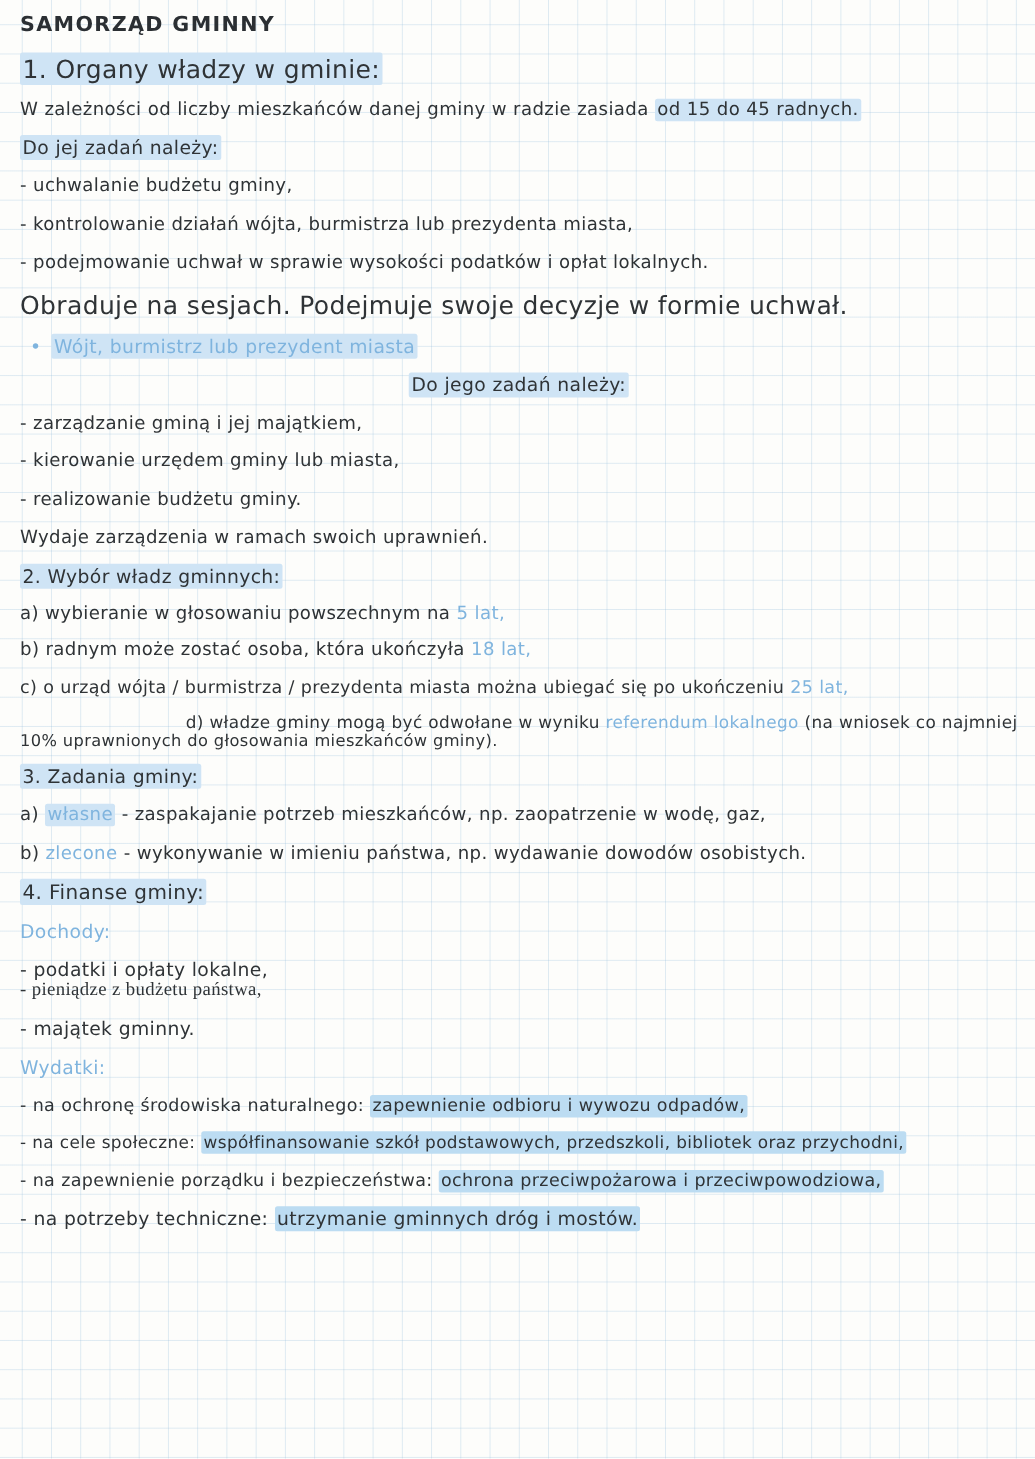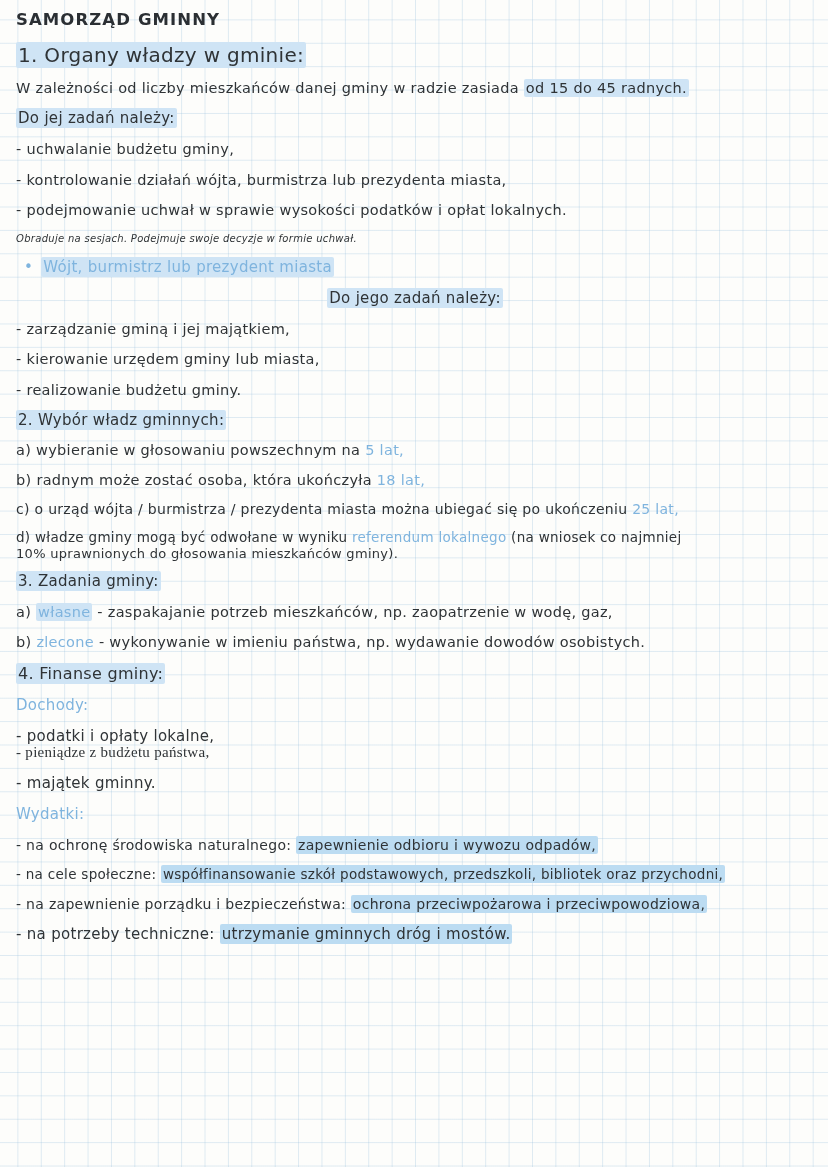--- a/index.html
+++ b/index.html
@@ -88,53 +88,54 @@
     </div>
 
     <div class="ln row" style="margin-top:16px; font-size:15px;">
       <span class="hl">Do jej zadań należy:</span>
     </div>
 
     <div class="ln row" style="margin-top:16px; font-size:14.5px;">- uchwalanie budżetu gminy,</div>
     <div class="ln row" style="margin-top:16px; font-size:14.5px;">- kontrolowanie działań wójta, burmistrza  lub prezydenta miasta,</div>
     <div class="ln row" style="margin-top:16px; font-size:14.5px;">- podejmowanie uchwał w sprawie wysokości  podatków i opłat lokalnych.</div>
 
-    <div class="ln row" style="margin-top:16px; font-size:10px;font-style:italic;">Obraduje  na  sesjach. Podejmuje swoje decyzje  w formie  uchwał.</div>
+    <div class="ln row" style="margin-top:16px; font-size:20px;">Obraduje  na  sesjach. Podejmuje swoje decyzje  w formie  uchwał.</div>
 
     <div class="ln row" style="margin-top:16px; font-size:15px; margin-left:12px;">
       <span class="bullet-dot">•</span>
       <span class="hl blue" style="margin-left:3px;">Wójt, burmistrz  lub  prezydent  miasta</span>
     </div>
 
     <div class="ln row" style="margin-top:16px; font-size:15px;text-align:center;">
       <span class="hl">Do jego zadań  należy:</span>
     </div>
 
     <div class="ln row" style="margin-top:16px; font-size:14.5px;">- zarządzanie gminą i jej majątkiem,</div>
     <div class="ln row" style="margin-top:16px; font-size:14.5px;">- kierowanie urzędem gminy lub miasta,</div>
     <div class="ln row" style="margin-top:16px; font-size:14.5px;">- realizowanie budżetu gminy.</div>
 
+    <div class="ln row" style="margin-top:16px; font-size:14.5px;">Wydaje zarządzenia  w ramach swoich  uprawnień.</div>
 
     <div class="ln row" style="margin-top:16px; font-size:15px;">
       <span class="hl">2. Wybór władz gminnych:</span>
     </div>
 
     <div class="ln row" style="margin-top:15px; font-size:14.5px;">
       <span>a) </span><span>wybieranie w głosowaniu powszechnym na </span><span class="blue">5 lat,</span>
     </div>
 
     <div class="ln row" style="margin-top:15px; font-size:14.5px;">
       <span>b) </span><span>radnym  może  zostać  osoba, która  ukończyła </span><span class="blue">18 lat,</span>
     </div>
 
     <div class="ln row" style="margin-top:15px; font-size:14px;">
       <span>c) </span><span>o  urząd  wójta / burmistrza / prezydenta  miasta można  ubiegać  się po ukończeniu </span><span class="blue">25 lat,</span>
     </div>
 
-    <div class="ln row" style="margin-top:15px; font-size:13.5px;">
+    <div class="ln row" style="margin-top:15px; font-size:13.5px;text-align:right;">
       <span>d) </span><span>władze  gminy  mogą  być  odwołane  w  wyniku </span><span class="blue">referendum  lokalnego</span><span> (na wniosek co najmniej</span>
     </div>
     <div class="ln row" style="margin-top:2px; font-size:13px;">10% uprawnionych  do  głosowania  mieszkańców  gminy).</div>
 
     <div class="ln row" style="margin-top:14px; font-size:15px;">
       <span class="hl">3. Zadania  gminy:</span>
     </div>
 
     <div class="ln row" style="margin-top:16px; font-size:14.5px;">
       <span>a) </span><span class="hl blue">własne</span><span> - zaspakajanie  potrzeb mieszkańców, np. zaopatrzenie  w  wodę, gaz,</span>

